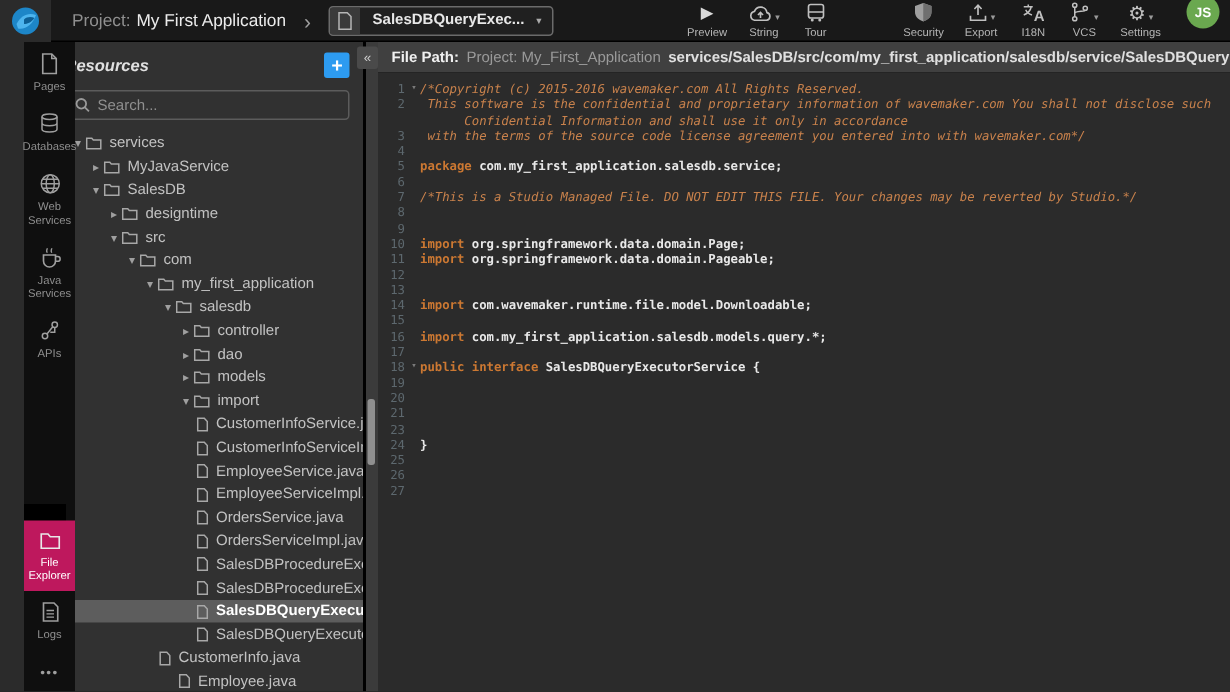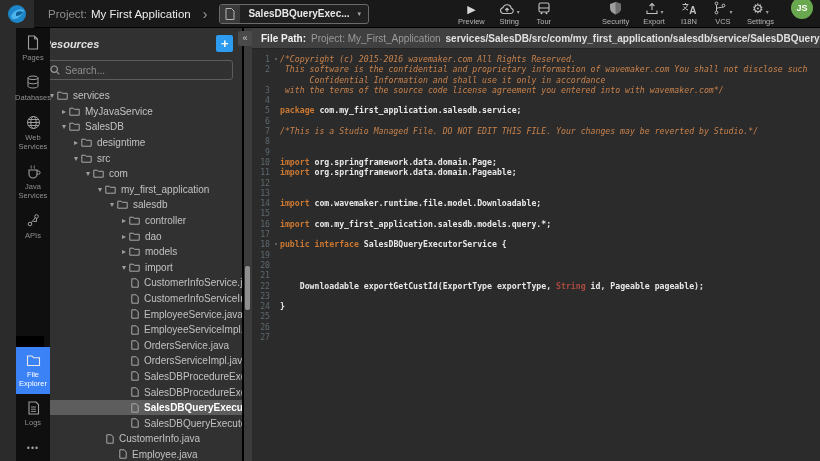--- a/index.html
+++ b/index.html
@@ -29,21 +29,21 @@
   .gear-glyph { color:#c0c0c0; font-size:13px; line-height:13px; }
   .left-cluster { display:flex; margin-left:84px; gap:4px; }
   .right-cluster { display:flex; margin-left:auto; gap:4px; align-items:center; }
   .avatar { width:22px; height:22px; border-radius:50%; display:flex; align-items:center; justify-content:center;
             color:#fff; font-size:9px; font-weight:bold; margin:0 7px 12px 8px; }
 
   
   .activity { position:absolute; left:16px; top:28px; width:34px; height:433px; background:#0f0f0f; z-index:5; }
   .act-item { display:flex; flex-direction:column; align-items:center; padding:7px 0 6px; cursor:pointer; }
   .act-item .lbl { font-size:7.5px; color:#8f8f8f; text-align:center; line-height:1.2; margin-top:3px; }
-  .act-item.active { background:#3b82f6; }
+  .act-item.active { background:#be185d; }
   .act-item.active .lbl { color:#fff; }
   .act-black { position:absolute; top:308px; left:0; width:28px; height:34px; background:#000; }
   .act-bottom { position:absolute; bottom:4px; left:0; width:34px; }
   .act-dots { color:#9f9f9f; font-size:9px; text-align:center; letter-spacing:1px; padding:10px 0 4px; cursor:pointer; }
 
   
   .resources { position:absolute; left:34px; top:28px; width:208px; height:433px; background:#313131; overflow:hidden; }
   .res-head { display:flex; align-items:center; padding:7px 9px 6px;font-style:italic; }
   .res-title { flex:1; color:#e0e0e0; font-size:11px; font-weight:bold; }
   .add-btn { width:17px; height:17px; border-radius:2px; color:#fff; font-size:13px; font-weight:bold;
@@ -618,25 +618,20 @@
         <div class="code-row">
       <span class="gutter">20</span>
       <span class="fold"></span>
     </div>
         <div class="code-row">
       <span class="gutter">21</span>
       <span class="fold"></span>
       <span class="ct"></span>
     </div>
         <div class="code-row">
-      <span class="gutter">22</span>
-      <span class="fold"></span>
-      <span class="ct"><span class="pl">    Downloadable exportGetCustId(ExportType exportType, </span><span class="ty">String</span><span class="pl"> id, Pageable pageable);</span></span>
-    </div>
-        <div class="code-row">
       <span class="gutter">23</span>
       <span class="fold"></span>
       <span class="ct"></span>
     </div>
         <div class="code-row">
       <span class="gutter">24</span>
       <span class="fold"></span>
       <span class="ct"><span class="pl">}</span></span>
     </div>
         <div class="code-row">

